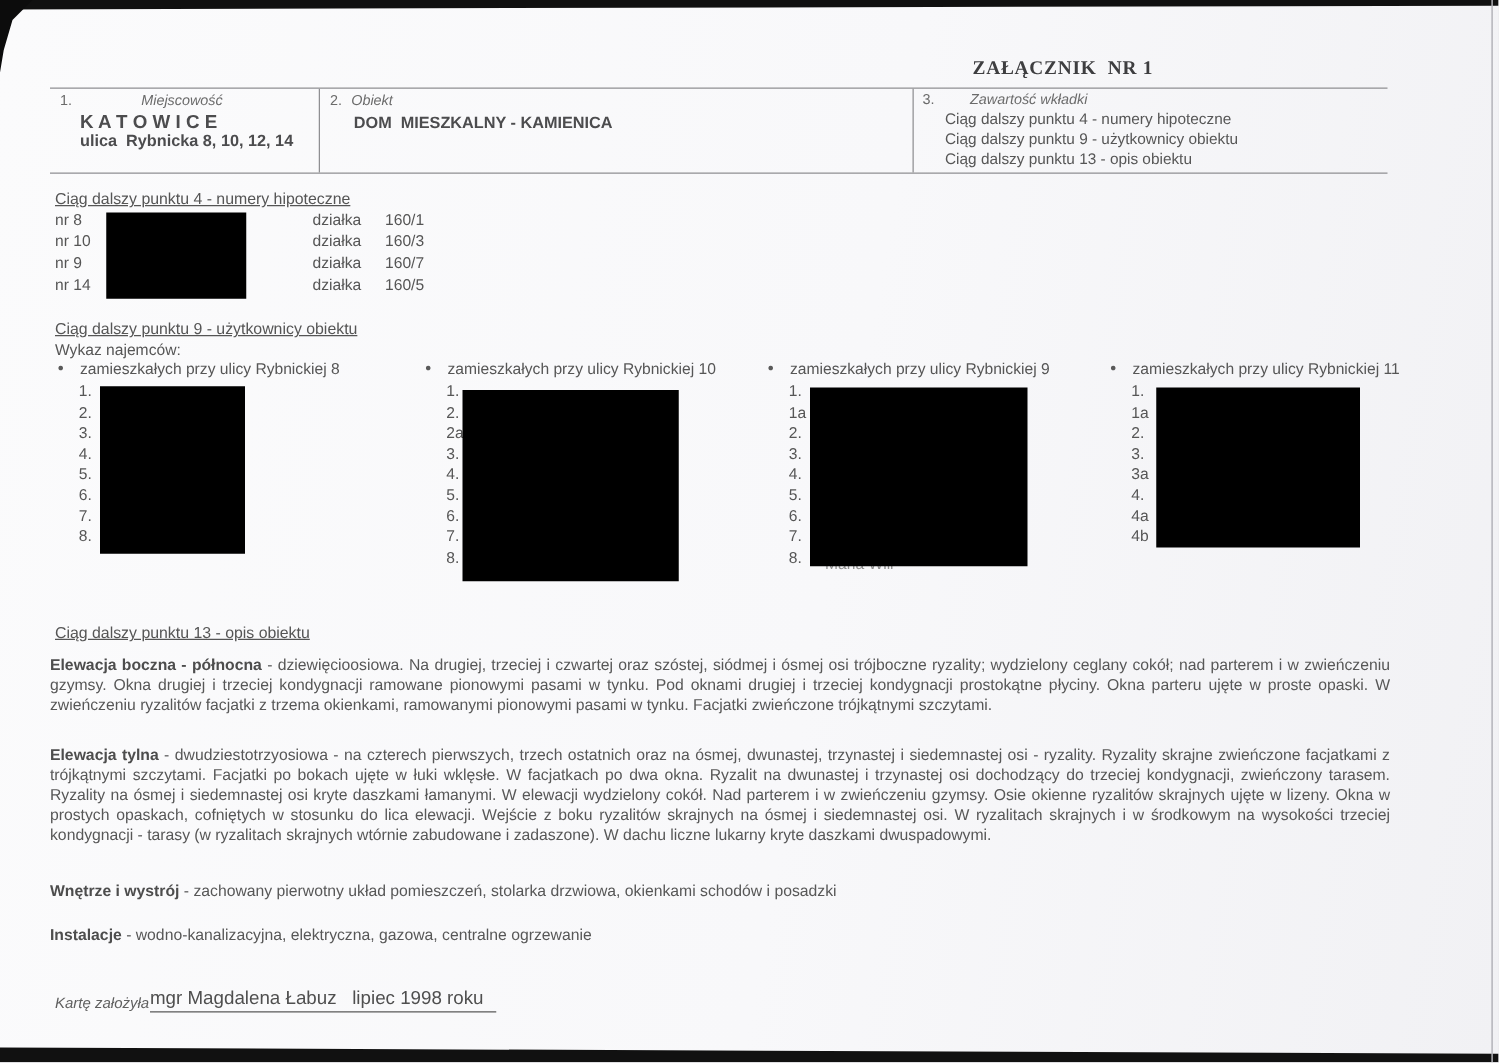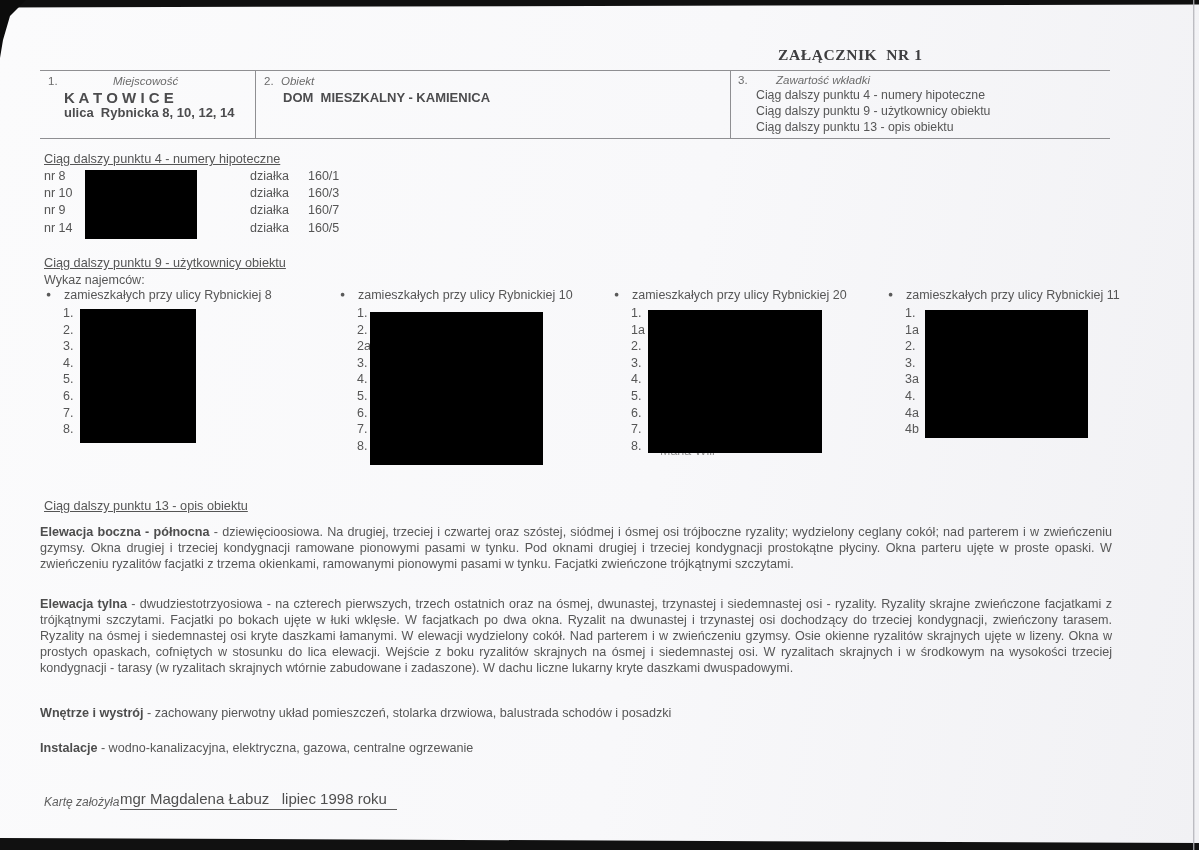--- a/index.html
+++ b/index.html
@@ -139,21 +139,21 @@
       <div>5.</div>
       <div>6.</div>
       <div>7.</div>
       <div>8.</div>
     </div>
   </div>
 
   <div class="ncol" style="left:612px;">
     <div class="ncol-title">
       <span class="bullet">●</span>
-      <span>zamieszkałych przy ulicy Rybnickiej 20</span>
+      <span>zamieszkałych przy ulicy Rybnickiej 9</span>
     </div>
     <div class="nlist">
       <div>1.</div>
       <div>1a</div>
       <div>2.</div>
       <div>3.</div>
       <div>4.</div>
       <div>5.</div>
       <div>6.</div>
       <div>7.</div>
@@ -189,21 +189,21 @@
 
   <div class="para" style="top:524px;">
     <span class="lead">Elewacja boczna - północna</span><span> - dziewięcioosiowa. Na drugiej, trzeciej i czwartej oraz szóstej, siódmej i ósmej osi trójboczne ryzality; wydzielony ceglany cokół; nad parterem i w zwieńczeniu gzymsy. Okna drugiej i trzeciej kondygnacji ramowane pionowymi pasami w tynku. Pod oknami drugiej i trzeciej kondygnacji prostokątne płyciny. Okna parteru ujęte w proste opaski. W zwieńczeniu ryzalitów facjatki z trzema okienkami, ramowanymi pionowymi pasami w tynku. Facjatki zwieńczone trójkątnymi szczytami.</span>
   </div>
 
   <div class="para" style="top:596px;">
     <span class="lead">Elewacja tylna</span><span> - dwudziestotrzyosiowa - na czterech pierwszych, trzech ostatnich oraz na ósmej, dwunastej, trzynastej i siedemnastej osi - ryzality. Ryzality skrajne zwieńczone facjatkami z trójkątnymi szczytami. Facjatki po bokach ujęte w łuki wklęsłe. W facjatkach po dwa okna. Ryzalit na dwunastej i trzynastej osi dochodzący do trzeciej kondygnacji, zwieńczony tarasem. Ryzality na ósmej i siedemnastej osi kryte daszkami łamanymi. W elewacji wydzielony cokół. Nad parterem i w zwieńczeniu gzymsy. Osie okienne ryzalitów skrajnych ujęte w lizeny. Okna w prostych opaskach, cofniętych w stosunku do lica elewacji. Wejście z boku ryzalitów skrajnych na ósmej i siedemnastej osi. W ryzalitach skrajnych i w środkowym na wysokości trzeciej kondygnacji - tarasy (w ryzalitach skrajnych wtórnie zabudowane i zadaszone). W dachu liczne lukarny kryte daszkami dwuspadowymi.</span>
   </div>
 
   <div class="para" style="top:705px;text-align:left;">
-    <span class="lead">Wnętrze i wystrój</span><span> - zachowany pierwotny układ pomieszczeń, stolarka drzwiowa, balustrada schodów i posadzki</span>
+    <span class="lead">Wnętrze i wystrój</span><span> - zachowany pierwotny układ pomieszczeń, stolarka drzwiowa, okienkami schodów i posadzki</span>
   </div>
 
   <div class="para" style="top:740px;text-align:left;">
     <span class="lead">Instalacje</span><span> - wodno-kanalizacyjna, elektryczna, gazowa, centralne ogrzewanie</span>
   </div>
 
   <div class="footer-label">Kartę założyła</div>
   <div class="footer-value pre">mgr Magdalena Łabuz   lipiec 1998 roku</div>
 
   <svg class="scan-artifacts" width="1199" height="850" viewBox="0 0 1199 850">

